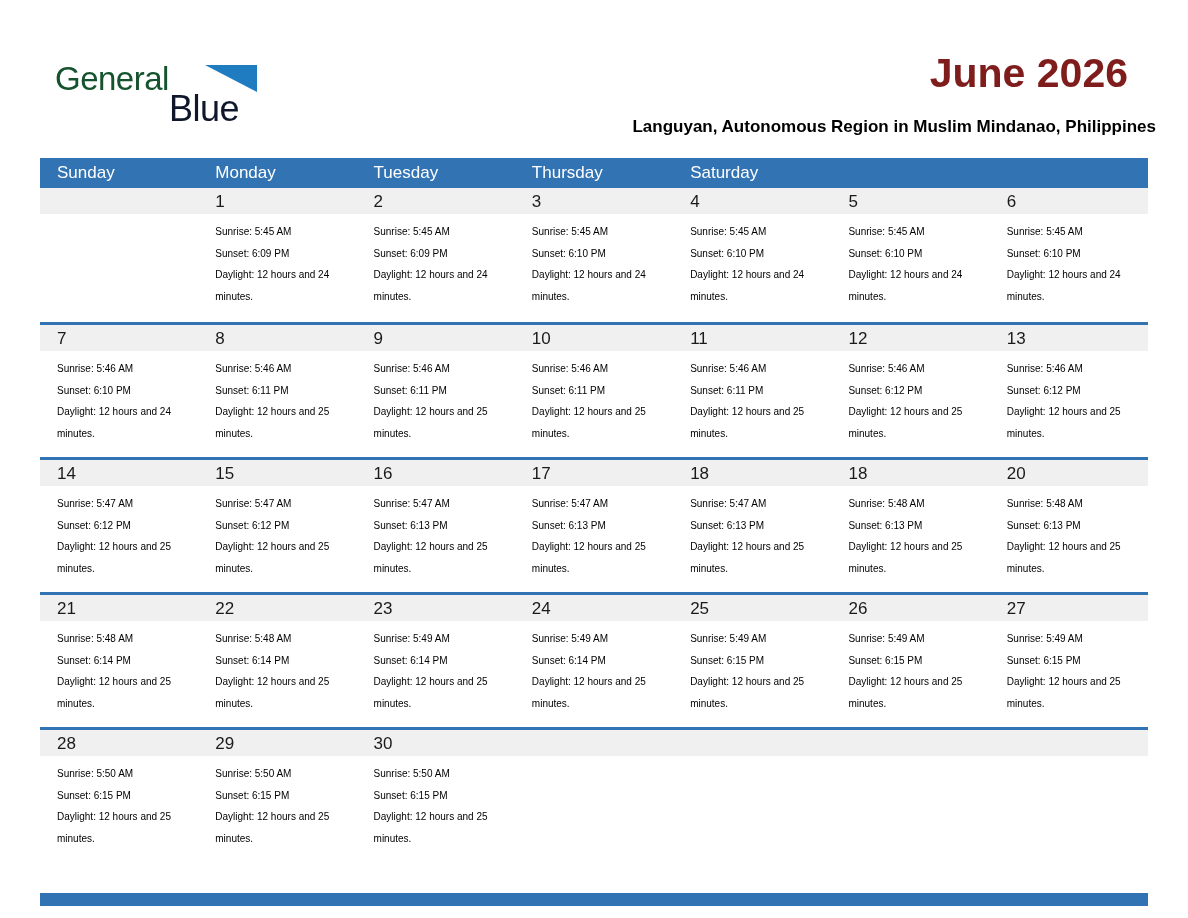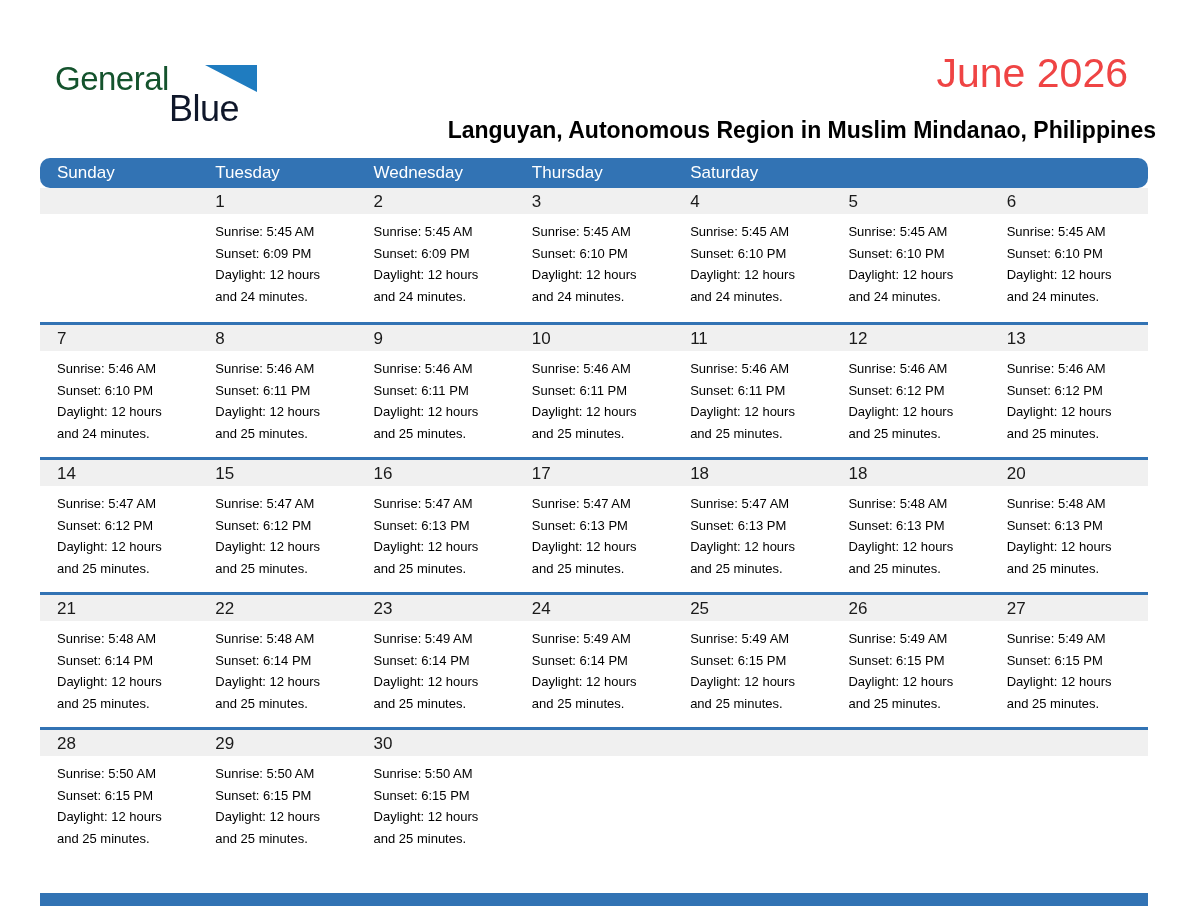--- a/index.html
+++ b/index.html
@@ -7,34 +7,34 @@
     font-family:"Liberation Sans", sans-serif; overflow:hidden; }
   .page { position:relative; width:1188px; height:918px; background:#fff; }
 
   
   .logo { position:absolute; left:55px; top:60px; width:170px; height:60px; }
   .logo-general { position:absolute; left:0; top:0; font-size:33px; letter-spacing:-0.5px; color:#14532d; }
   .logo-tri { position:absolute; left:150px; top:5px; }
   .logo-blue { position:absolute; left:114px; top:28px; font-size:36px; letter-spacing:-0.5px; color:#0f172a; }
 
   
-  .month-title { position:absolute; top:50px; right:60px; font-size:41px; color:#ef4444; font-weight:400; }
-  .location-title { position:absolute; top:117px; right:32px; font-size:23px; color:#000; font-weight:700; }
+  .month-title { position:absolute; top:50px; right:60px; font-size:41px; color:#7f1d1d; font-weight:700; }
+  .location-title { position:absolute; top:117px; right:32px; font-size:17px; color:#000; font-weight:700; }
 
   
   .calendar { position:absolute; left:40px; top:158px; width:1108px; }
-  .weekday-row { display:grid; grid-template-columns:repeat(7,1fr); background:#3273b4; height:30px;border-radius:10px; }
+  .weekday-row { display:grid; grid-template-columns:repeat(7,1fr); background:#3273b4; height:30px; }
   .weekday-cell { color:#fff; font-size:17px; font-weight:400; line-height:30px; padding-left:17px;
     overflow:hidden; white-space:nowrap; }
   .weeks {}
   .week-row { display:grid; grid-template-columns:repeat(7,1fr); min-height:134px; background:#fff; }
   .week-row + .week-row { border-top:3px solid #3273b4; min-height:135px; }
   .day-cell { overflow:hidden; }
   .day-band { height:26px; background:#f0f0f0; font-size:17px; color:#1a1a1a; padding:4px 0 0 17px; }
-  .day-info { padding:7px 6px 0 17px; font-size:13px; line-height:21.5px; color:#000; width:152px; }
+  .day-info { padding:7px 6px 0 17px; font-size:10px; line-height:21.5px; color:#000; width:152px; }
   .footer-bar { position:absolute; left:40px; top:893px; width:1108px; height:13px; background:#3273b4; }
 </style>
 </head>
 <body>
 
 <div class="page">
 
   <div class="logo">
     <div class="logo-general">General</div>
     <svg class="logo-tri" width="52" height="27">
@@ -42,22 +42,22 @@
     </svg>
     <div class="logo-blue">Blue</div>
   </div>
 
   <div class="month-title">June 2026</div>
   <div class="location-title">Languyan, Autonomous Region in Muslim Mindanao, Philippines</div>
 
   <div class="calendar">
     <div class="weekday-row">
       <div class="weekday-cell">Sunday</div>
+      <div class="weekday-cell">Monday</div>
       <div class="weekday-cell">Tuesday</div>
-      <div class="weekday-cell">Wednesday</div>
       <div class="weekday-cell">Thursday</div>
       <div class="weekday-cell">Saturday</div>
     </div>
     <div class="weeks">
         <div class="week-row">
           <div class="day-cell">
             <div class="day-band"></div>
           </div>
           <div class="day-cell">
             <div class="day-band">1</div>

